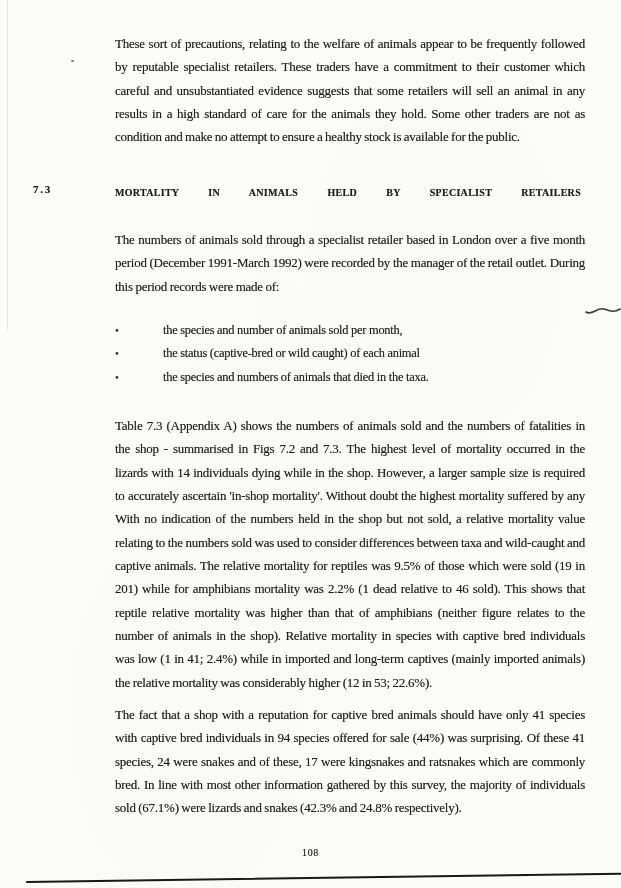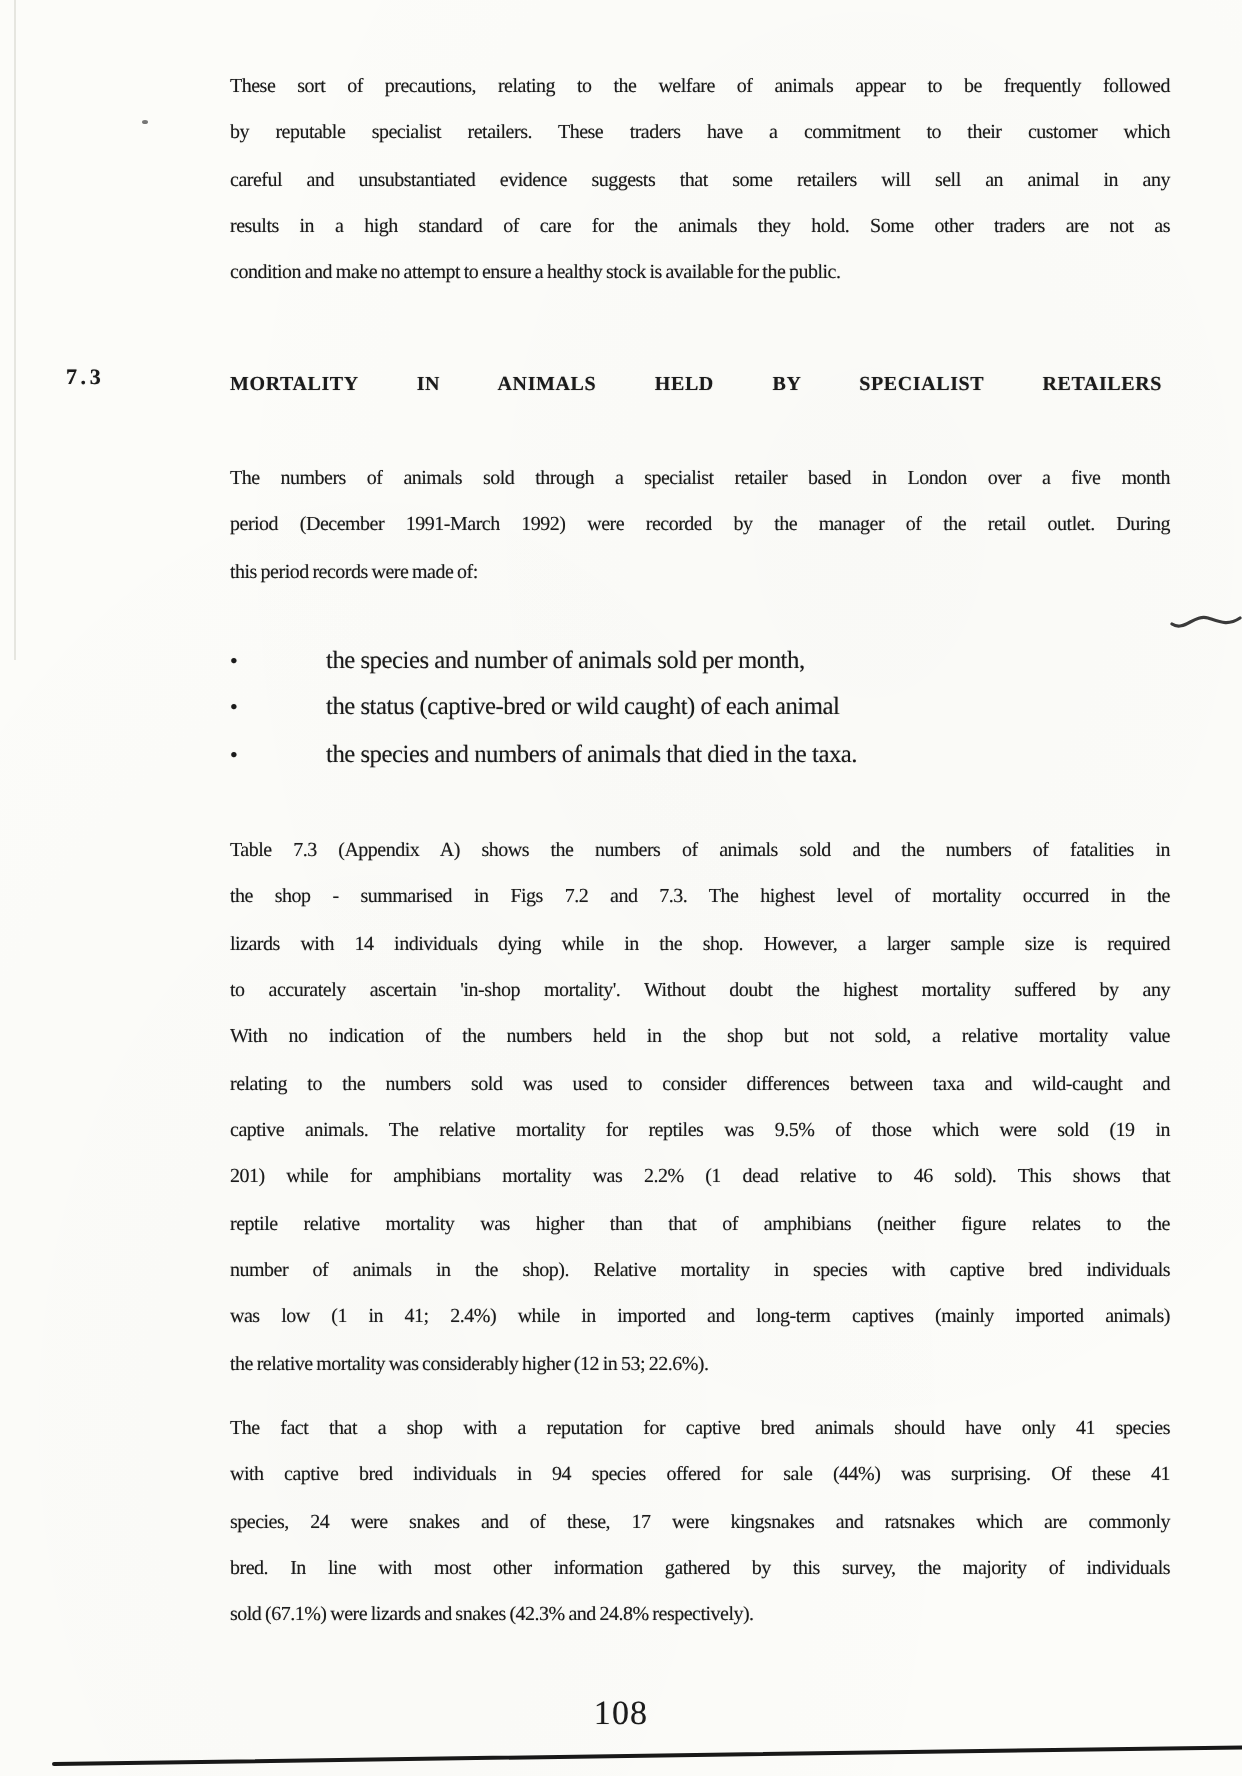--- a/index.html
+++ b/index.html
@@ -18,21 +18,21 @@
       #fcfcf9;
     font-family: "Liberation Serif", "DejaVu Serif", serif;
     color: #1b1b1b;
   }
   .block {
     position: absolute;
     left: 115px;
     width: 470px;
   }
   .tline {
-    font-size: 10px;
+    font-size: 13px;
     line-height: 23.35px;
     letter-spacing: -0.25px;
     word-spacing: -0.4px;
     text-align: justify;
     text-align-last: justify;
     text-shadow: 0 0 0.4px rgba(20,20,20,0.45);
   }
   .tline.last {
     text-align-last: left;
   }
@@ -83,21 +83,21 @@
     display: inline-block;
     width: 48px;
     font-size: 11px;
   }
   .page-number {
     position: absolute;
     top: 847px;
     left: 0;
     width: 621px;
     text-align: center;
-    font-size: 17px;
+    font-size: 10px;
     letter-spacing: 0.6px;
     text-shadow: 0 0 0.4px rgba(20,20,20,0.45);
   }
   
   .bottom-scan-line {
     position: absolute;
     left: 26px;
     top: 881px;
     width: 596px;
     height: 2px;

